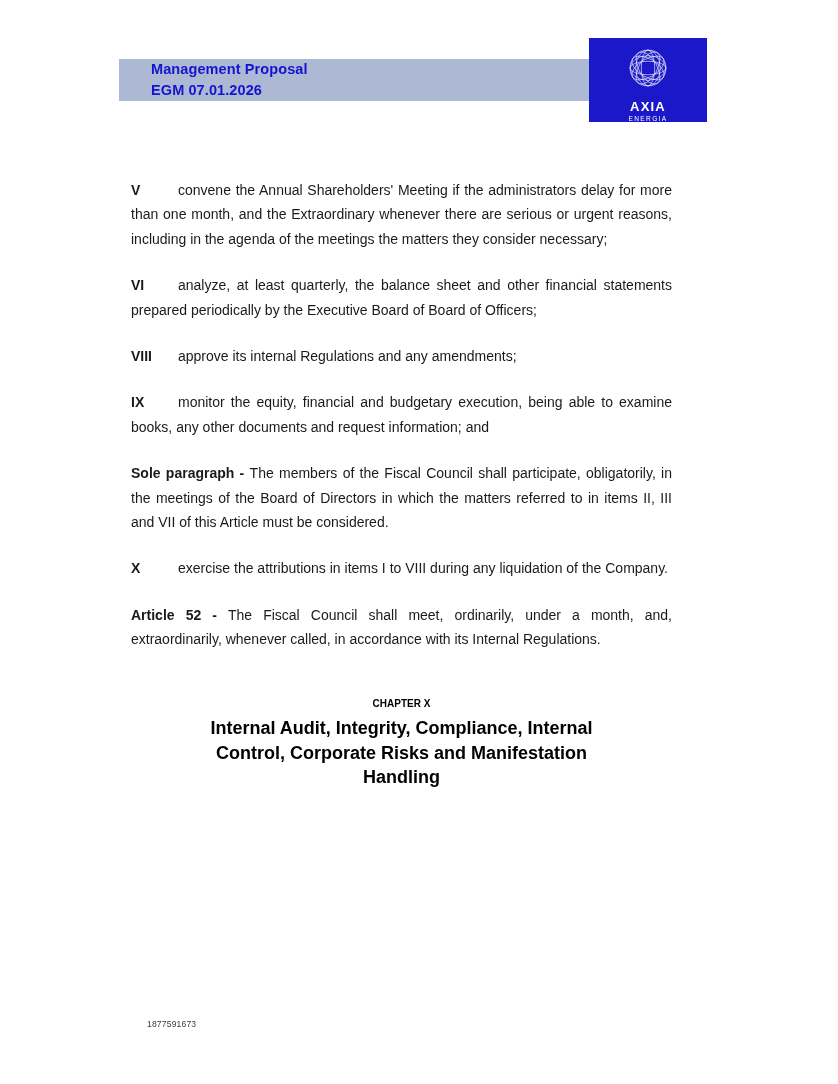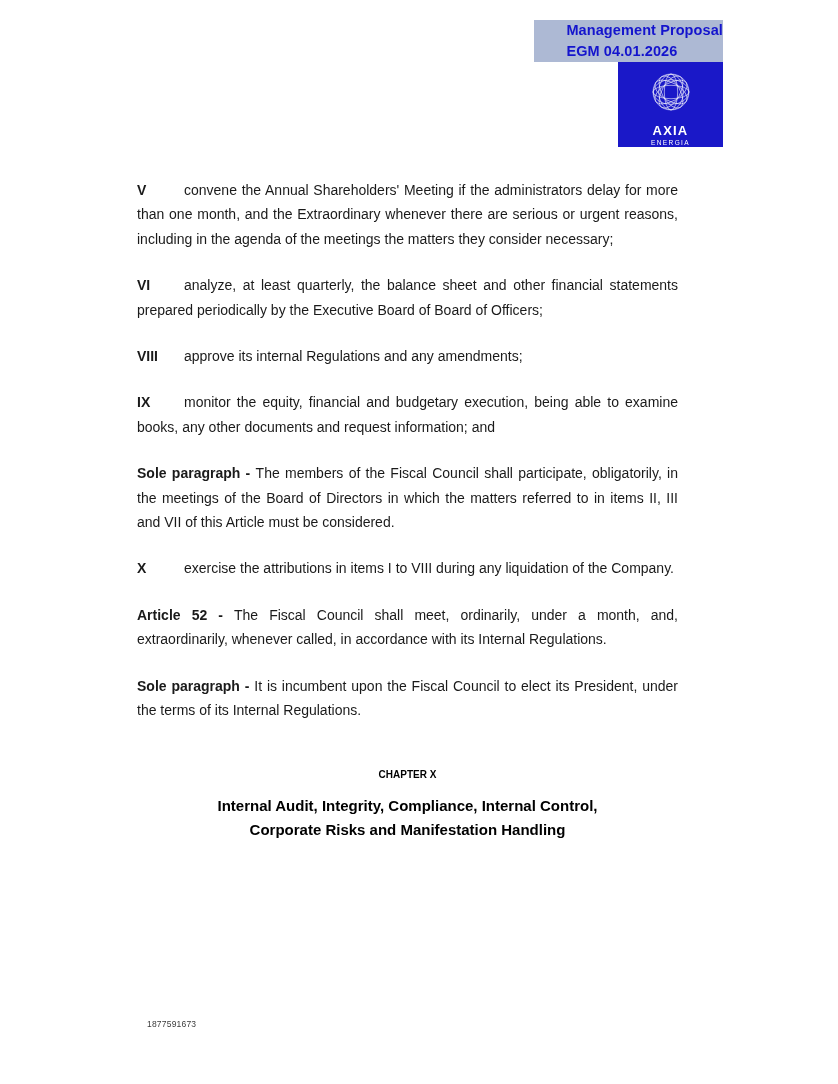--- a/index.html
+++ b/index.html
@@ -18,27 +18,26 @@
 
   .page {
     position: absolute;
     inset: 0;
     background: #ffffff;
   }
 
   
   .header {
     position: absolute;
-    left: 135px;
+    left: 119px;
     top: 20px;
     width: 588px;
     height: 120px;
     display: flex;
-    align-items: flex-end;
-    flex-direction: column;
+    align-items: center;
   }
   .header-bar {
     flex: 1 1 auto;
     background: #adb9d4;
     display: flex;
     flex-direction: column;
     justify-content: center;
     padding-left: 32px;
     box-sizing: border-box;
   }
@@ -50,21 +49,21 @@
     letter-spacing: .1px;
   }
   .header-sub {
     color: #1414cd;
     font-weight: bold;
     font-size: 14.5px;
     line-height: 1.45;
     letter-spacing: .1px;
   }
   .logo-box {
-    width: 105px;
+    width: 118px;
     background: #1a18c8;
     position: relative;
     display: flex;
     flex-direction: column;
     align-items: center;
     justify-content: center;
   }
   .logo-mark {
     width: 56px;
     height: 56px;
@@ -82,21 +81,21 @@
     color: #ffffff;
     font-size: 6.5px;
     letter-spacing: 1.4px;
     margin-top: 3px;
     line-height: 1;
   }
 
   
   .content {
     position: absolute;
-    left: 137px;
+    left: 131px;
     top: 178px;
     width: 541px;
   }
   .para {
     font-size: 14px;
     line-height: 24.4px;
     text-align: justify;
     margin: 0 0 22px 0;
     color: #1a1a1a;
   }
@@ -114,45 +113,45 @@
     margin-top: 40px;
     text-align: center;
   }
   .chapter-title {
     font-size: 10px;
     font-weight: bold;
     line-height: 24.4px;
     margin: 0;
   }
   .chapter-sub {
-    font-size: 15px;
+    font-size: 18px;
     font-weight: bold;
     line-height: 24.4px;
-    margin: 7px;
+    margin: 0;
     padding: 0 55px;
   }
 
   .doc-code {
     position: absolute;
     left: 147px;
     top: 1019px;
     font-size: 8.5px;
     color: #3b3b3b;
     letter-spacing: .2px;
   }
 </style>
 </head>
 <body>
 
 <div class="page">
 
   <div class="header">
     <div class="header-bar">
       <div class="header-title">Management Proposal</div>
-      <div class="header-sub">EGM 04.01.2026</div>
+      <div class="header-sub">EGM 07.01.2026</div>
     </div>
     <div class="logo-box">
       <svg class="logo-mark" viewBox="0 0 100 100">
         <g fill="none" stroke="#ffffff" stroke-width="1.1" opacity="0.95">
           <circle cx="50" cy="50" r="32"></circle>
           <ellipse cx="50" cy="50" rx="32" ry="12"></ellipse>
           <ellipse cx="50" cy="50" rx="32" ry="22"></ellipse>
           <ellipse cx="50" cy="50" rx="12" ry="32"></ellipse>
           <ellipse cx="50" cy="50" rx="22" ry="32"></ellipse>
           <g transform="rotate(30 50 50)">
@@ -198,23 +197,20 @@
     </p>
 
     <p class="para">
       <span class="num">X</span><span>exercise the attributions in items I to VIII during any liquidation of the Company.</span>
     </p>
 
     <p class="para">
       <span class="lead">Article 52 - </span><span>The Fiscal Council shall meet, ordinarily, under a month, and, extraordinarily, whenever called, in accordance with its Internal Regulations.</span>
     </p>
 
-    <p class="para">
-      <span class="lead">Sole paragraph - </span><span>It is incumbent upon the Fiscal Council to elect its President, under the terms of its Internal Regulations.</span>
-    </p>
 
     <div class="chapter">
       <p class="chapter-title">CHAPTER X</p>
       <p class="chapter-sub">Internal Audit, Integrity, Compliance, Internal Control, Corporate Risks and Manifestation Handling</p>
     </div>
 
   </div>
 
   <div class="doc-code">1877591673</div>
 

